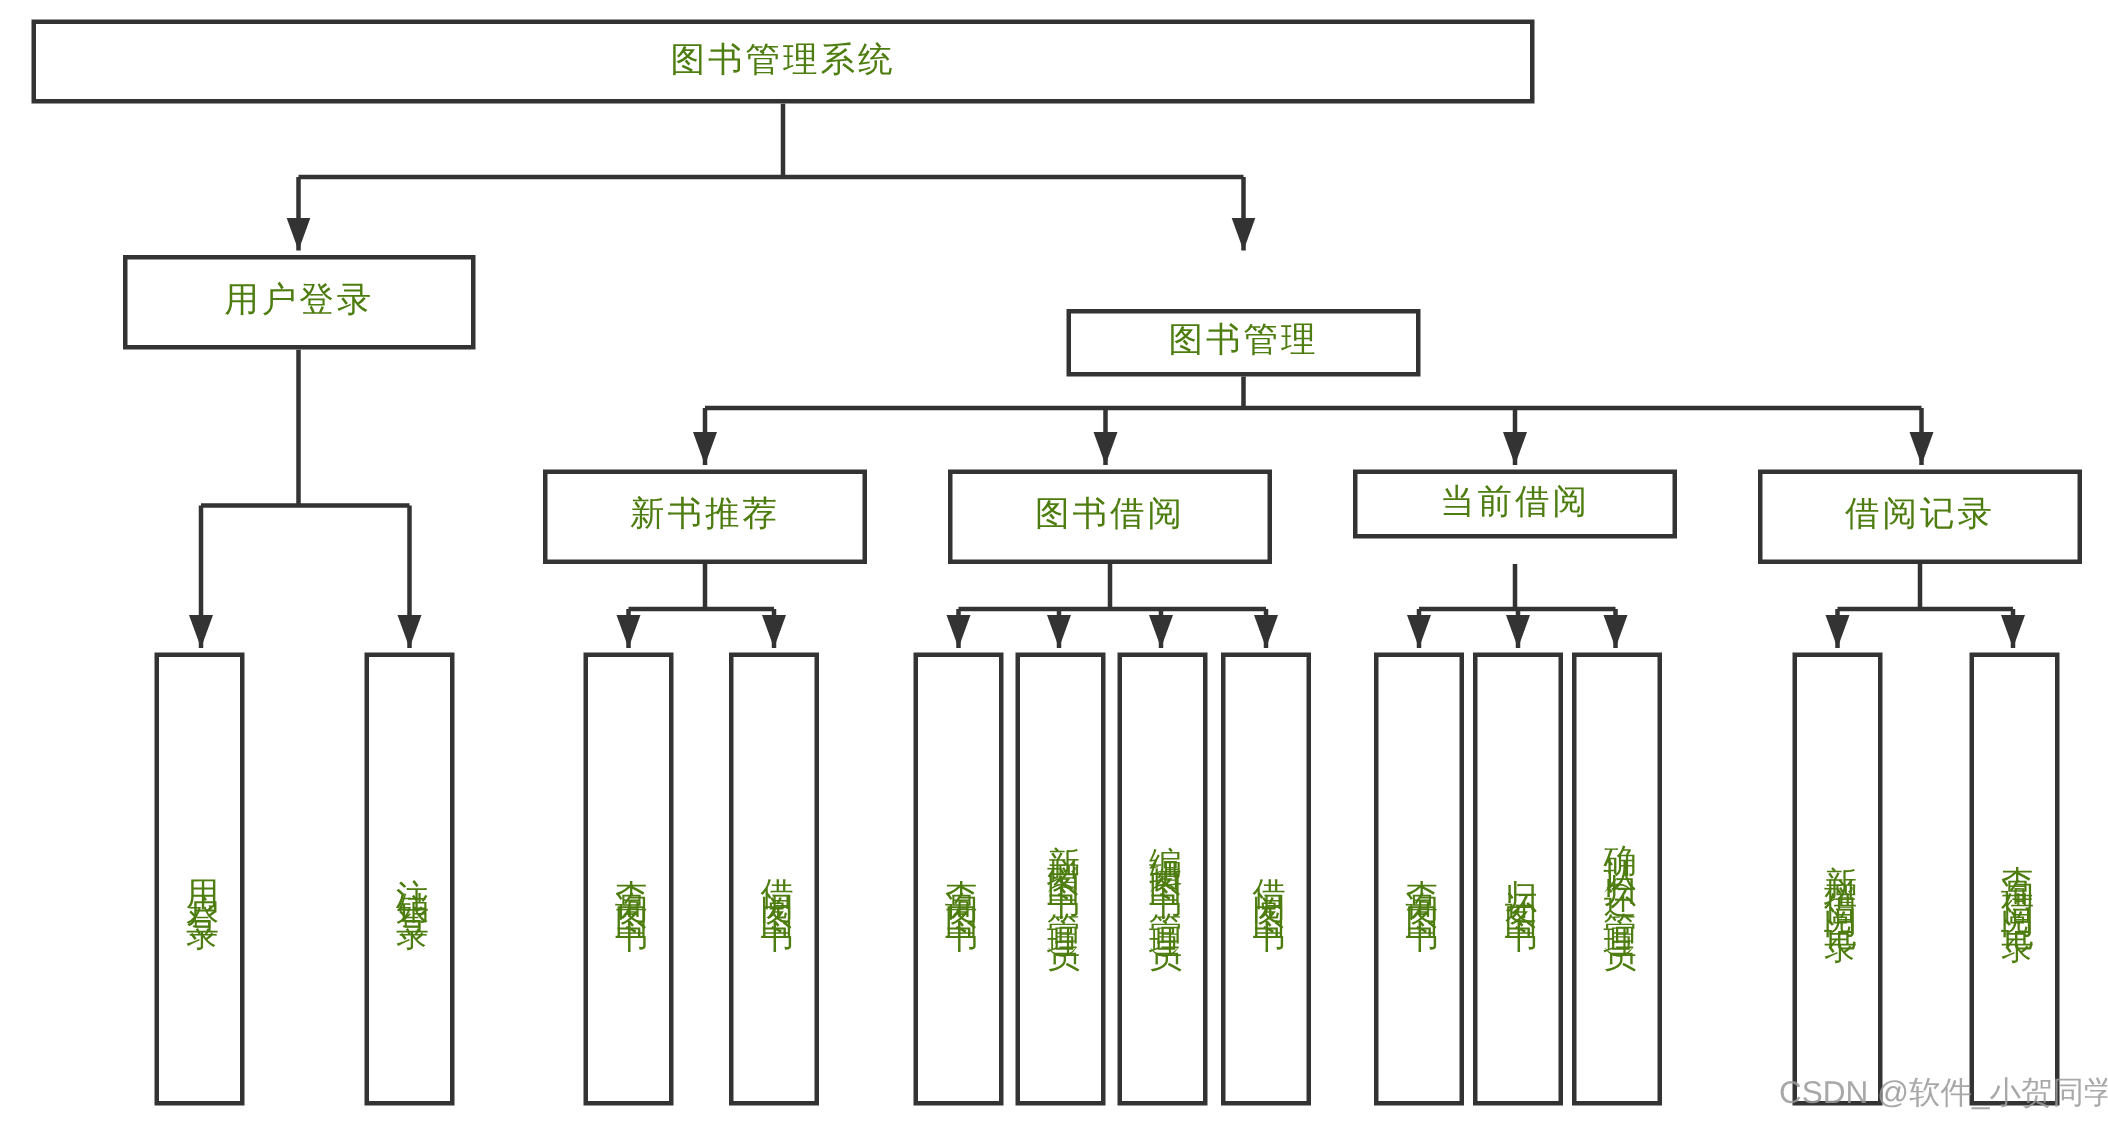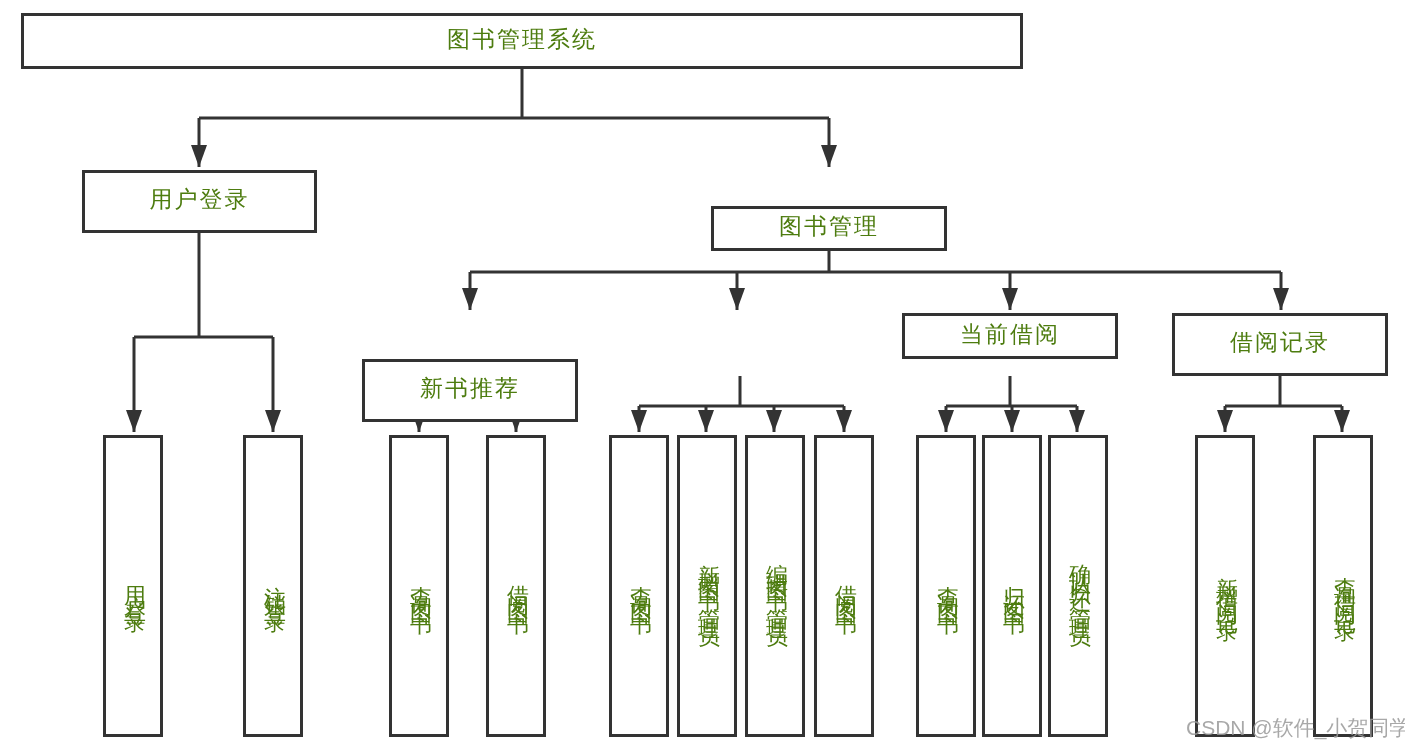--- a/index.html
+++ b/index.html
@@ -41,21 +41,21 @@
     font-size: 22px;
     letter-spacing: 9px;
     line-height: 1;
   }
   
   #n-root            { left: 21px;   top: 13px;  width: 1002px; height: 56px; }
   
   #n-user-login      { left: 82px;   top: 170px; width: 235px;  height: 63px; }
   #n-book-mgmt       { left: 711px;  top: 170px; width: 236px;  height: 45px; margin-top: 36px; }
   
-  #n-new-book-rec    { left: 362px;  top: 313px; width: 216px;  height: 63px; margin-top: 46px; }
+  #n-new-book-rec    { left: 362px;  top: 313px; width: 216px;  height: 63px; }
   #n-book-borrow     { left: 632px;  top: 313px; width: 216px;  height: 63px; }
   #n-current-borrow  { left: 902px;  top: 313px; width: 216px;  height: 46px; }
   #n-borrow-records  { left: 1172px; top: 313px; width: 216px;  height: 63px; }
   
   .leaf { top: 435px; width: 60px; height: 302px; }
   #l-user-login  { left: 103px;  }
   #l-logout      { left: 243px;  }
   #l-nbr-query   { left: 389px;  }
   #l-nbr-borrow  { left: 486px;  }
   #l-bb-query    { left: 609px;  }
@@ -120,20 +120,21 @@
       <line x1="1342" y1="406" x2="1342" y2="432"></line>
     </g>
   </svg>
 
   <div id="n-root" class="box h">图书管理系统</div>
 
   <div id="n-user-login" class="box h">用户登录</div>
   <div id="n-book-mgmt" class="box h">图书管理</div>
 
   <div id="n-new-book-rec" class="box h">新书推荐</div>
+  <div id="n-book-borrow" class="box h">图书借阅</div>
   <div id="n-current-borrow" class="box h">当前借阅</div>
   <div id="n-borrow-records" class="box h">借阅记录</div>
 
   <div id="l-user-login" class="box v leaf">用户登录</div>
   <div id="l-logout" class="box v leaf">注销登录</div>
 
   <div id="l-nbr-query" class="box v leaf">查询图书</div>
   <div id="l-nbr-borrow" class="box v leaf">借阅图书</div>
 
   <div id="l-bb-query" class="box v leaf">查询图书</div>

